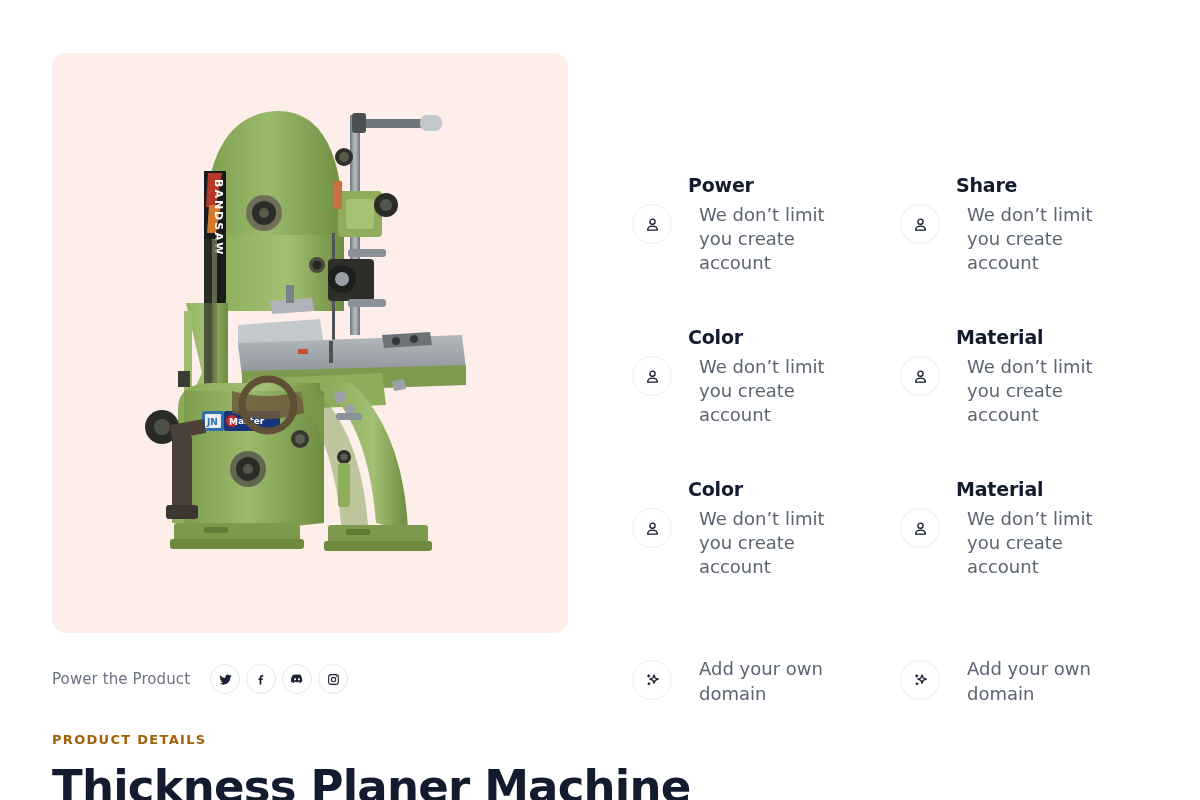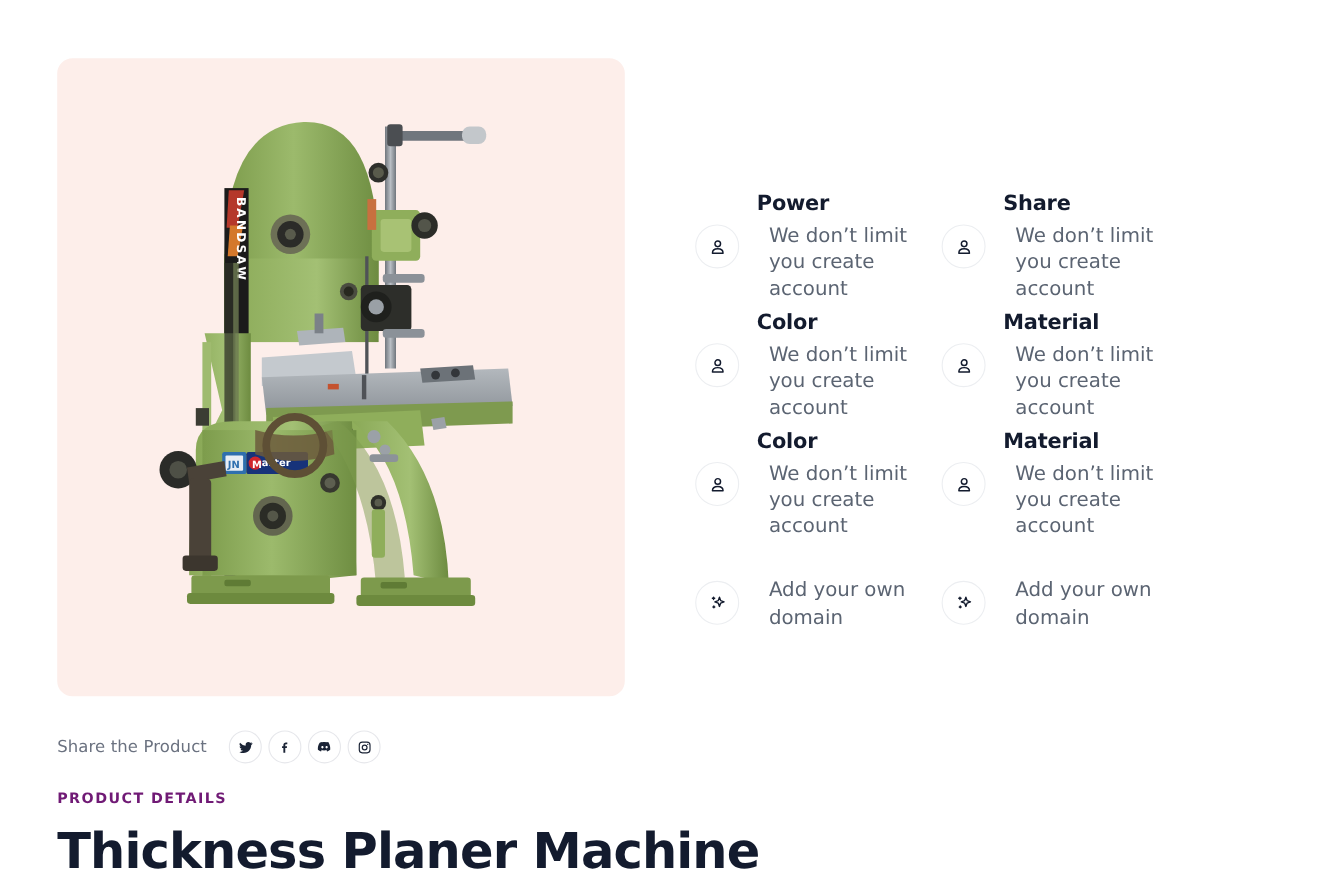--- a/index.html
+++ b/index.html
@@ -71,25 +71,25 @@
     align-items: center;
     justify-content: center;
     background: #fff;
     cursor: pointer;
     flex: 0 0 auto;
   }
   .social-btn svg { display: block; }
 
   
   .eyebrow {
-    margin-top: 22px;
+    margin-top: 35px;
     font-size: 13px;
     font-weight: 700;
     letter-spacing: 1.3px;
-    color: #701a75;
+    color: #a16207;
     text-transform: uppercase;
   }
   .product-title {
     margin-top: 16px;
     font-size: 45px;
     line-height: 1.08;
     font-weight: 800;
     color: #131b2e;
     letter-spacing: -0.8px;
     white-space: nowrap;
@@ -100,20 +100,21 @@
     position: absolute;
     left: 632px;
     top: 170px;
     width: 470px;
   }
   .feature-grid {
     display: grid;
     grid-template-columns: 224px 224px;
     column-gap: 0px;
     row-gap: 0px;
+    gap: 44px;
   }
   .feature-cell {
     display: flex;
     align-items: center;
     gap: 16px;
     height: 108px;
   }
   .feature-cell.tall { height: 108px; }
 
   .feature-icon {
@@ -276,21 +277,21 @@
         <circle cx="298" cy="356" r="5" fill="#9ba1a7"></circle>
         <rect x="284" y="360" width="26" height="7" rx="3" fill="#8c9299"></rect>
         <circle cx="292" cy="404" r="7" fill="#2f302a"></circle>
         <circle cx="292" cy="404" r="3.5" fill="#5a5c4e"></circle>
         <rect x="286" y="410" width="12" height="44" rx="3" fill="#8fae5b"></rect>
         <path d="M340 328 L352 326 L354 336 L342 338 Z" fill="#9ba1a7"></path>
       </svg>
     </div>
 
     <div class="share-row">
-      <div class="share-label">Share the Product</div>
+      <div class="share-label">Power the Product</div>
       <div class="social-icons">
 
         <a class="social-btn">
           <span>
             <svg width="13" height="13" viewBox="0 0 24 24" fill="#1b2436">
               <path d="M23 4.9c-.8.4-1.7.6-2.6.8 1-.6 1.7-1.5 2-2.6-.9.5-1.9.9-3 1.2A4.6 4.6 0 0 0 11.6 8c0 .4 0 .7.1 1A13 13 0 0 1 2.2 4.2a4.6 4.6 0 0 0 1.4 6.1c-.7 0-1.4-.2-2-.5v.1c0 2.2 1.5 4 3.6 4.5-.4.1-.8.2-1.2.2-.3 0-.6 0-.9-.1a4.6 4.6 0 0 0 4.3 3.2A9.2 9.2 0 0 1 1 19.5a13 13 0 0 0 7 2c8.4 0 13-7 13-13v-.6c.9-.6 1.6-1.4 2.2-2.3z"></path>
             </svg>
           </span>
         </a>
 

